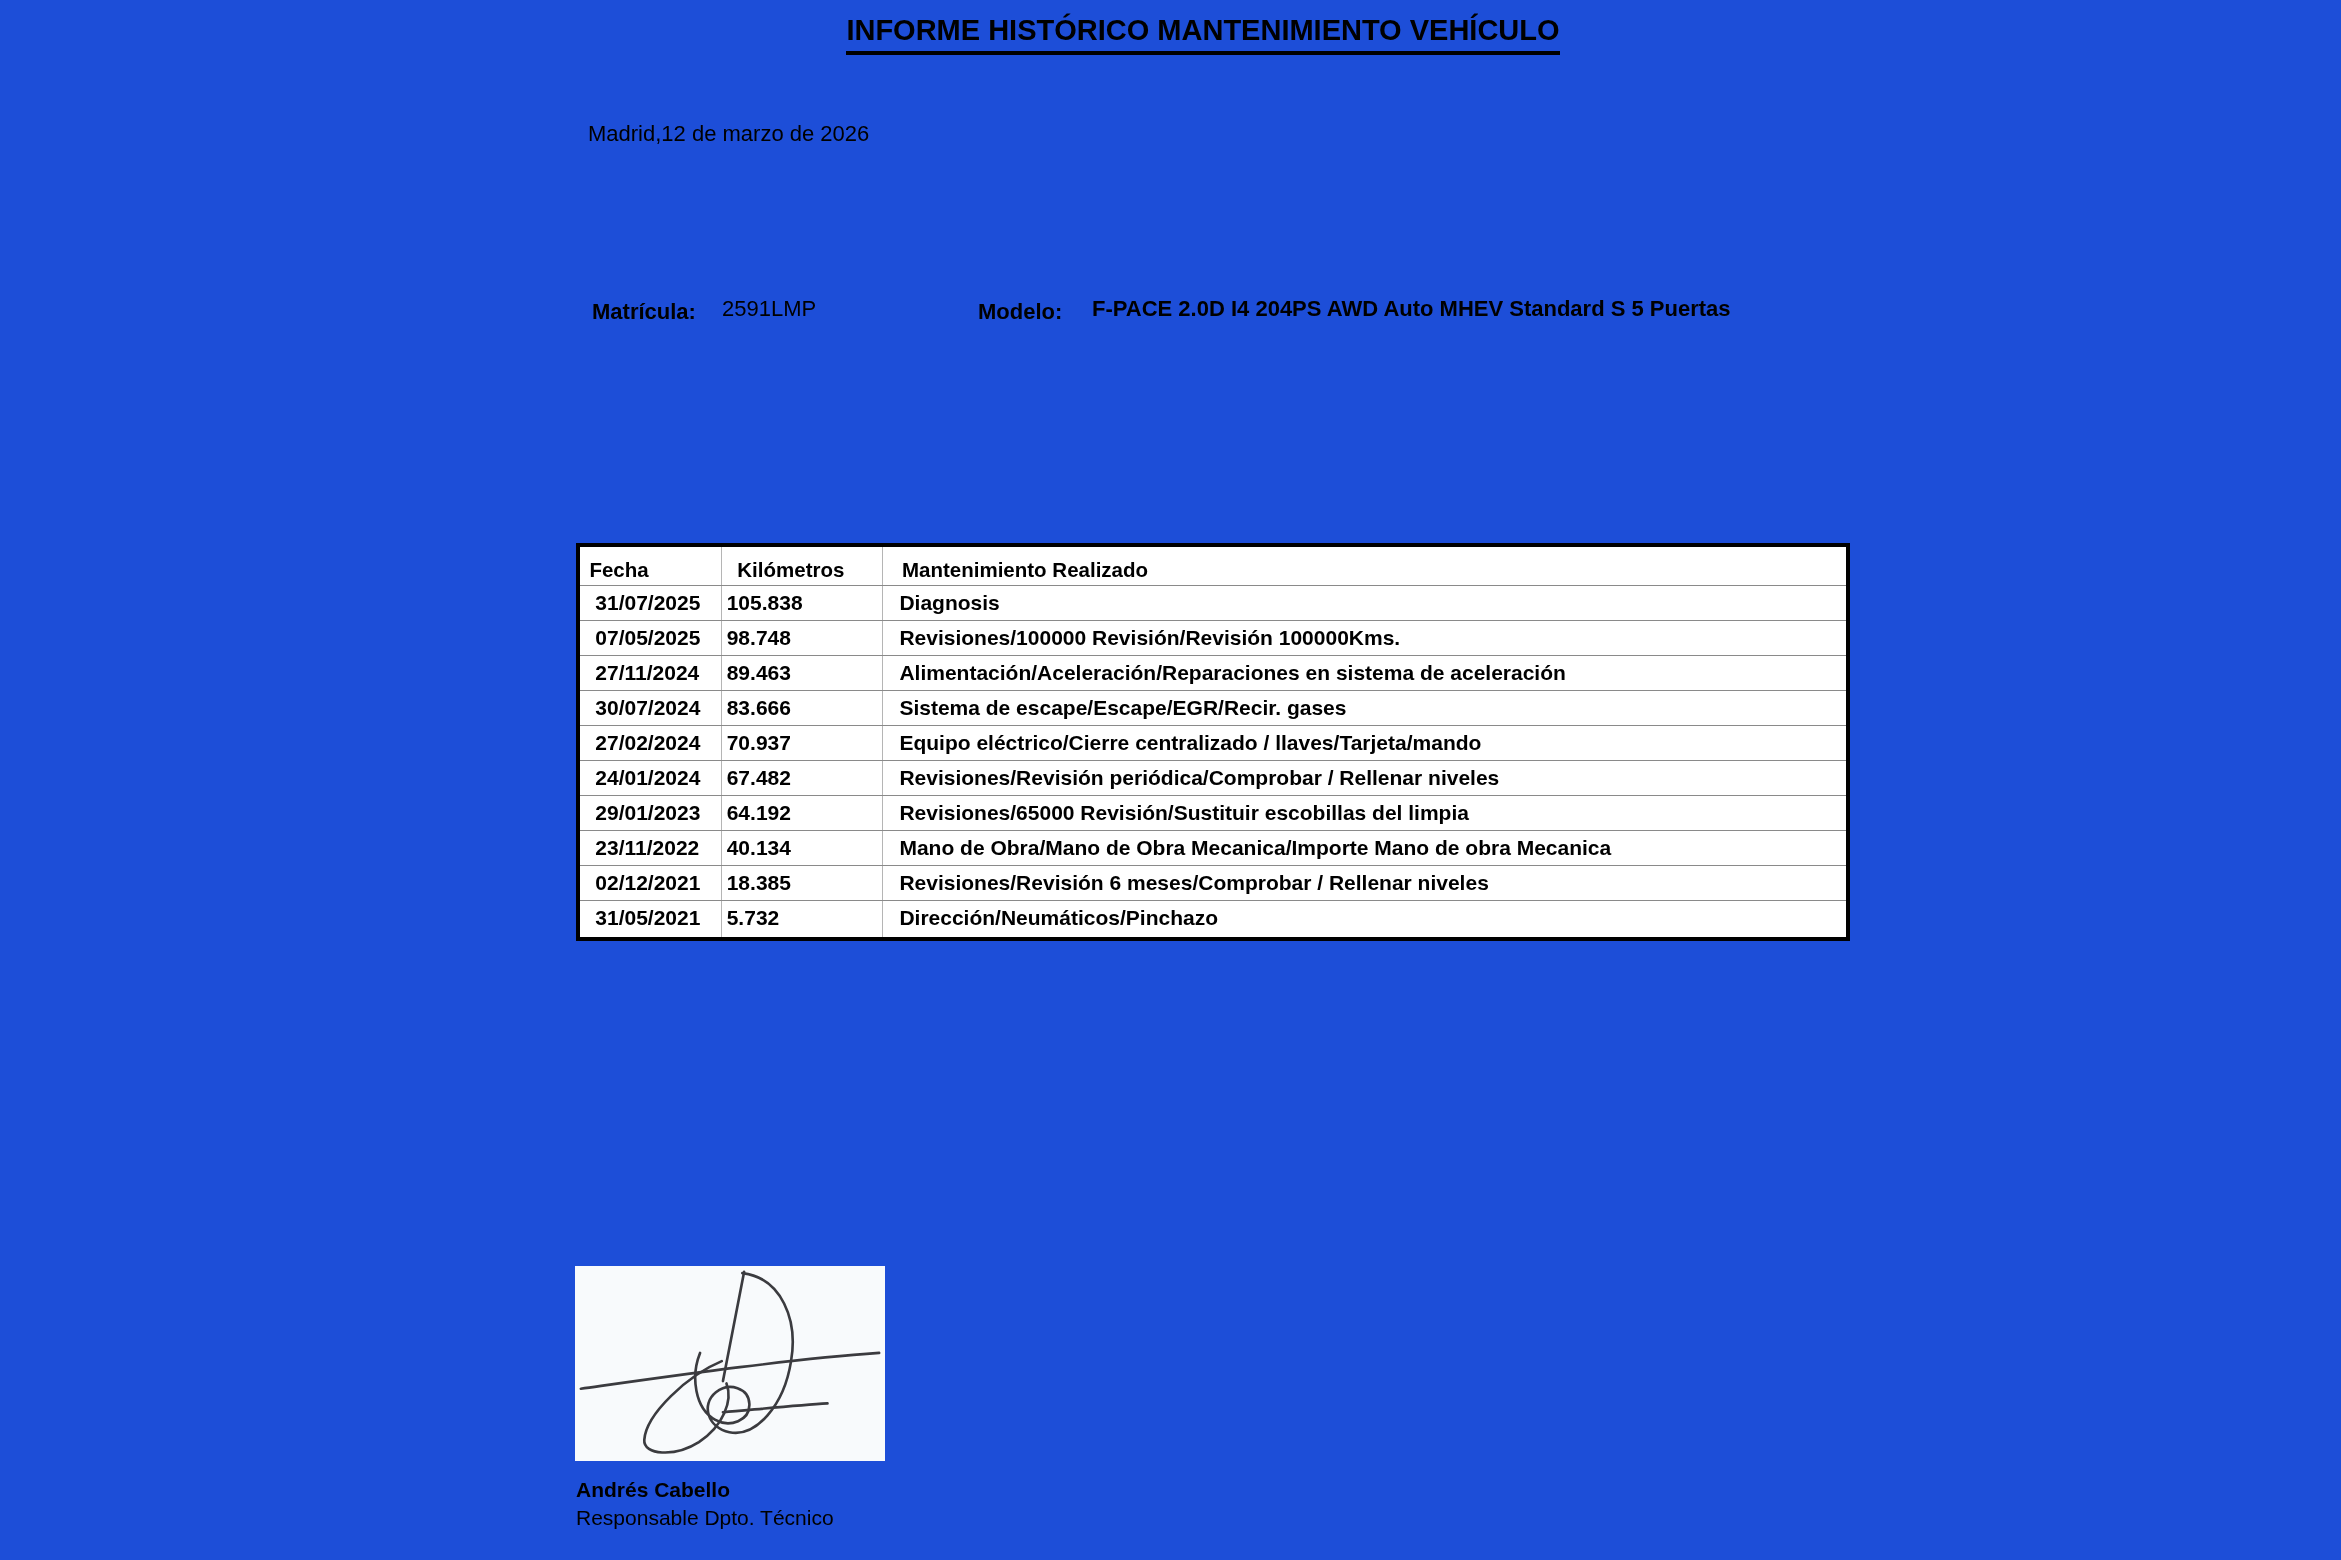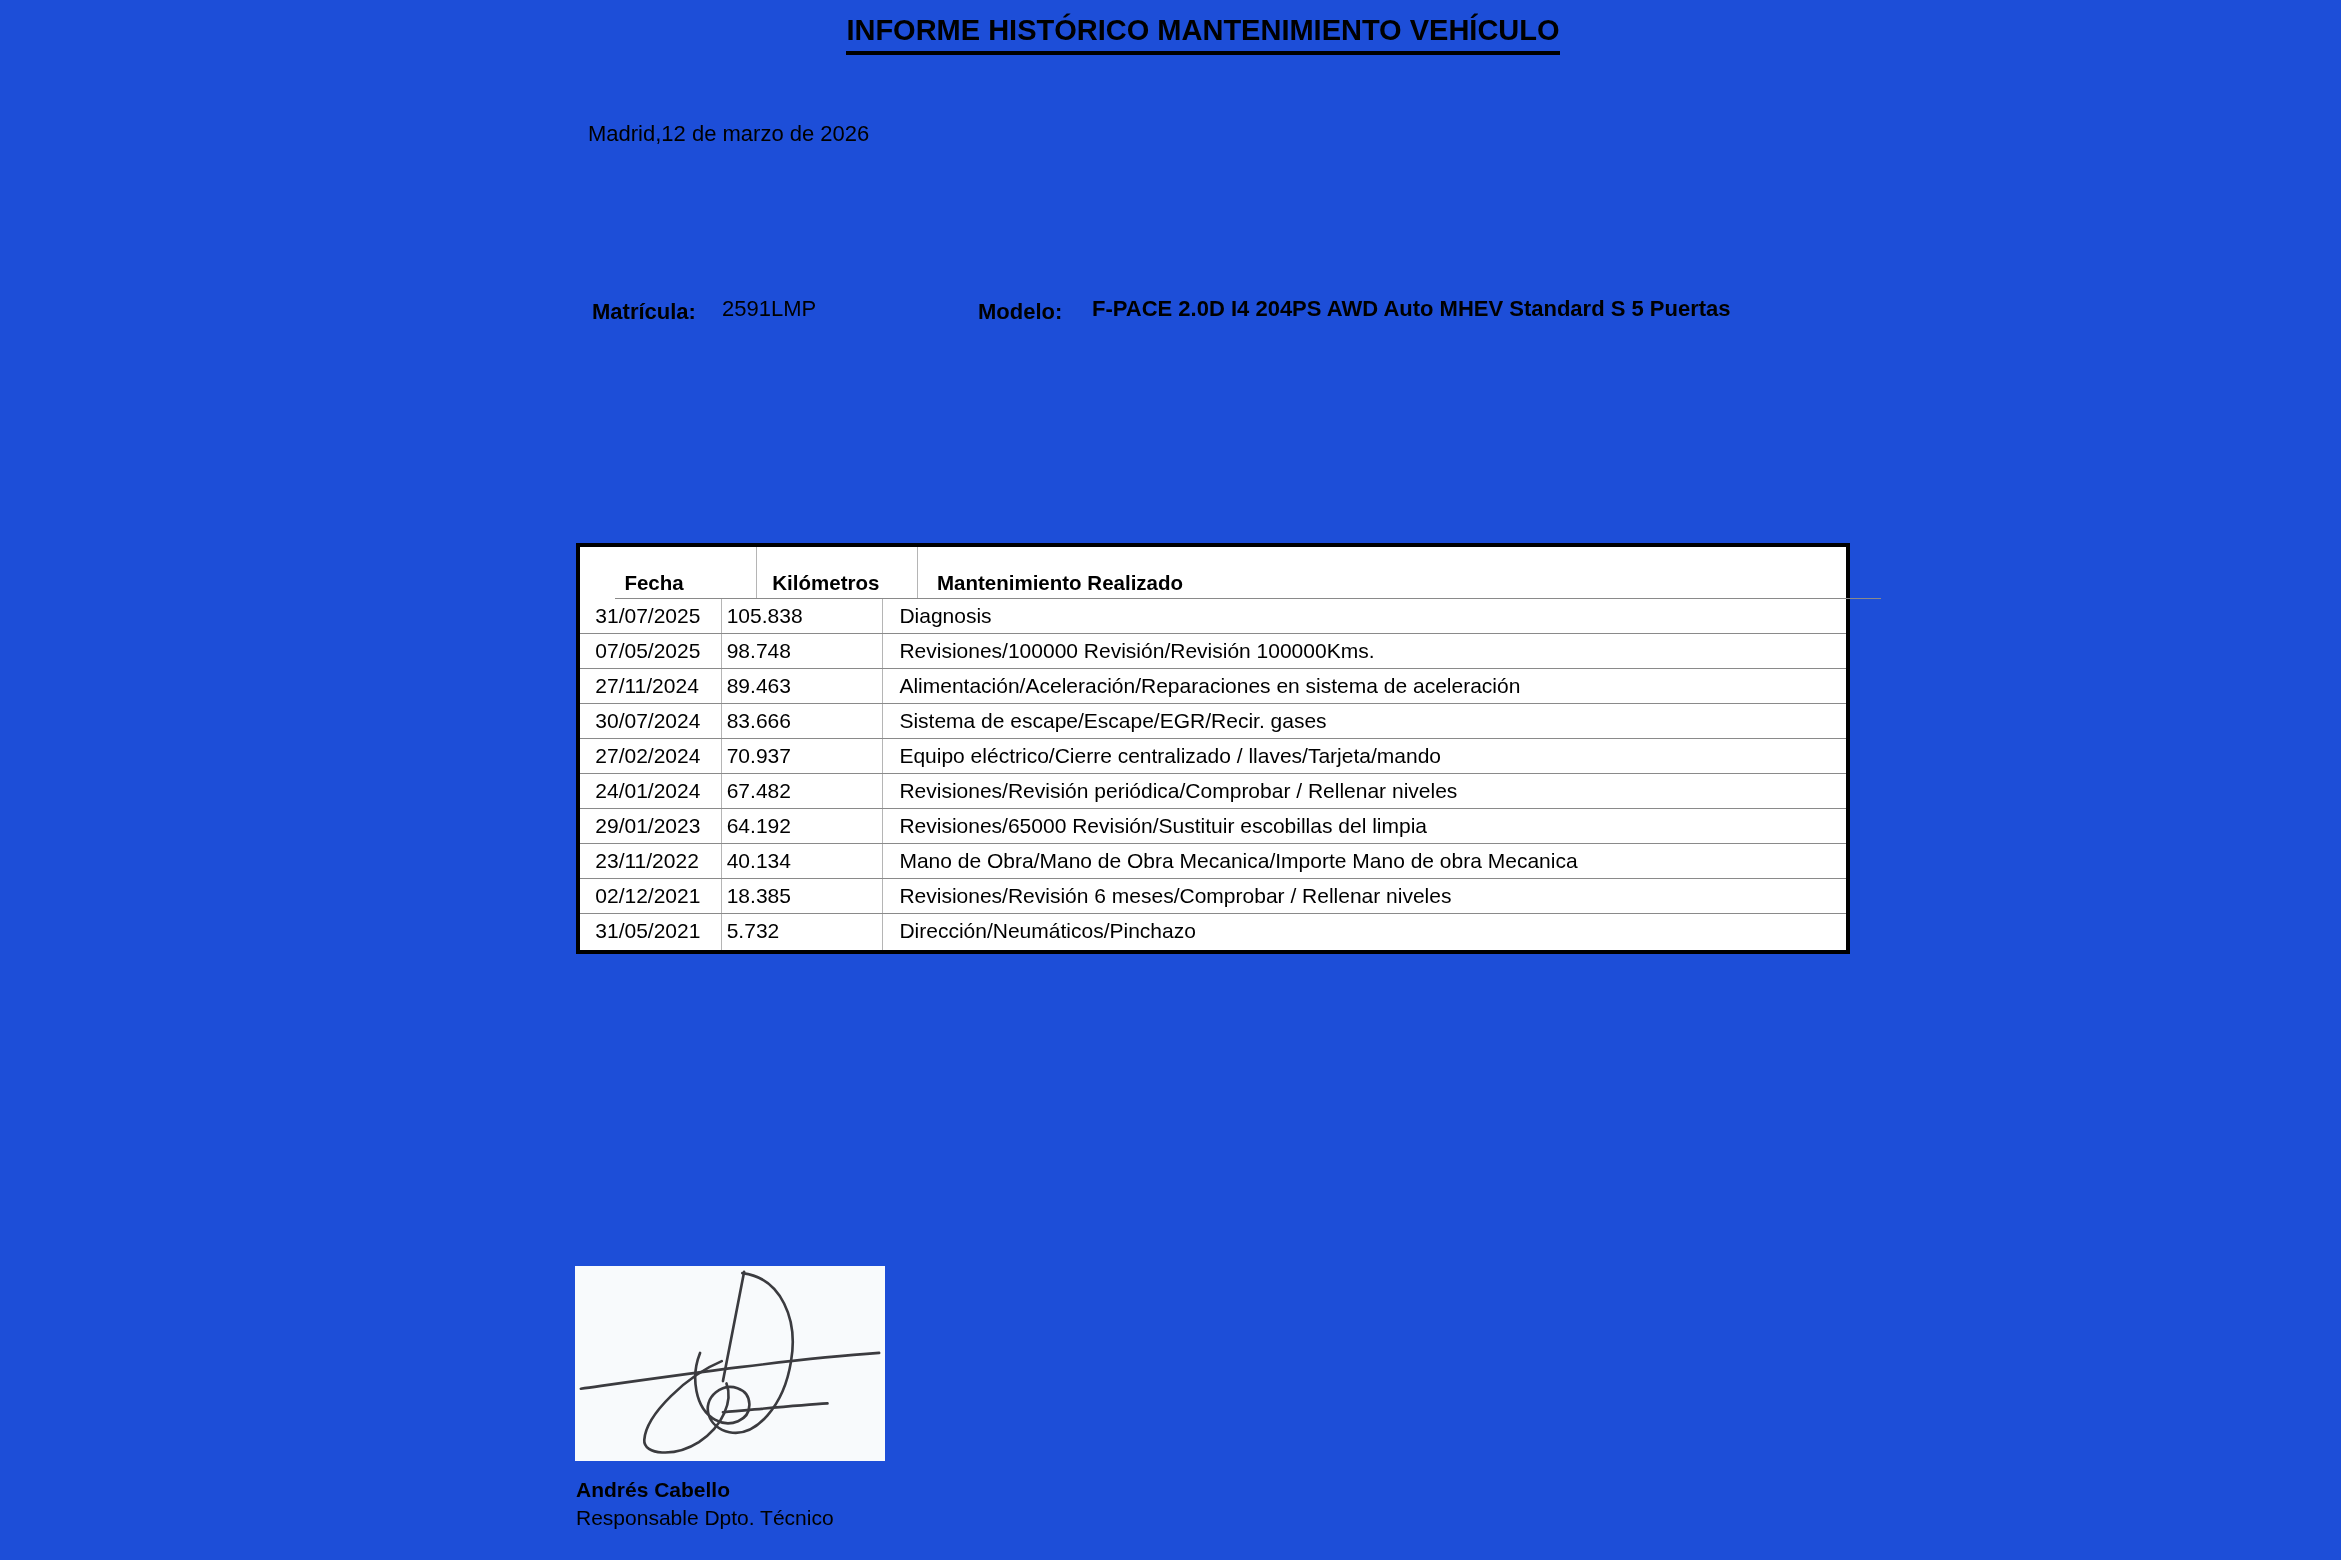--- a/index.html
+++ b/index.html
@@ -27,22 +27,22 @@
   .matricula-value { left:722px; top:296px; }
   .modelo-label    { left:978px; top:299px; }
   .modelo-value    { left:1092px; top:296px;font-weight:bold; }
 
   
   .mtable {
     position:absolute; left:576px; top:543px; width:1266px;
     border:4.7px solid #000; background:#fff;
   }
   .thead, .trow { display:flex; width:100%; box-sizing:border-box; }
-  .thead { height:52px; border-bottom:1.2px solid #8a8a8a;margin-left:35px; }
-  .trow  { height:35px; border-bottom:1.2px solid #8a8a8a; }
+  .thead { height:39px; border-bottom:1.2px solid #8a8a8a; }
+  .trow  { height:35px; border-bottom:1.2px solid #8a8a8a;font-weight:bold; }
   .trow:last-child { border-bottom:none; height:36px; }
   .cell { box-sizing:border-box; overflow:hidden; white-space:nowrap; }
   .c1 { width:142px; border-right:1.2px solid #b5b5b5; }
   .c2 { width:161px; border-right:1.2px solid #b5b5b5; }
   .c3 { flex:1; }
   .th { display:flex; align-items:flex-end; padding-bottom:3.5px; font-weight:bold; font-size:20.5px; }
   .th.c1 { padding-left:9.4px; }
   .th.c2 { padding-left:15.3px; }
   .th.c3 { padding-left:19px; }
   .td { padding-top:5.3px; font-size:21px; }

